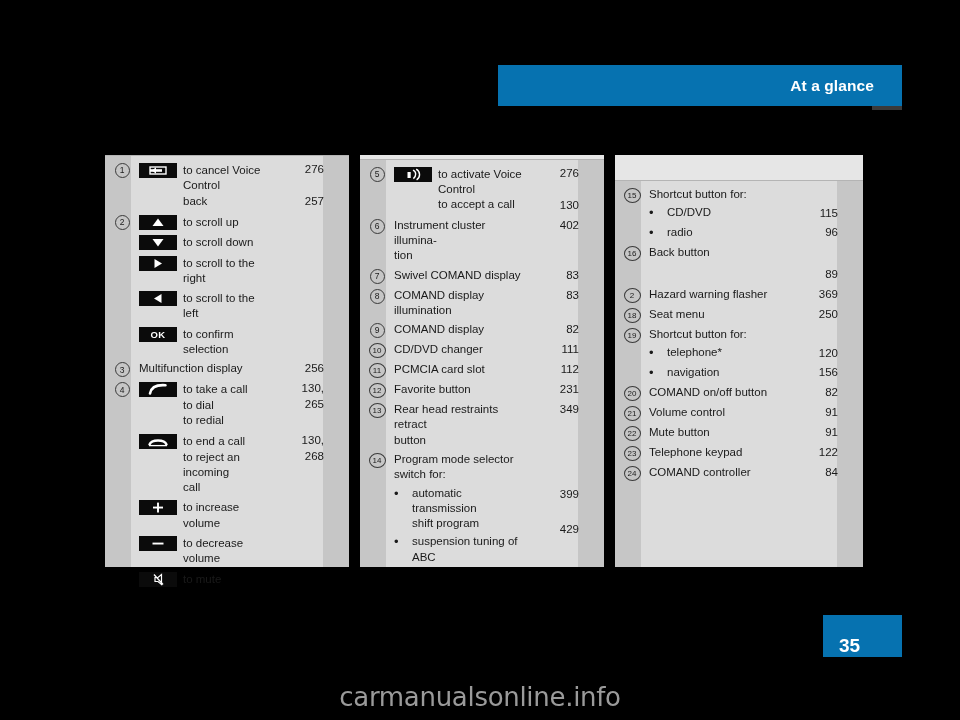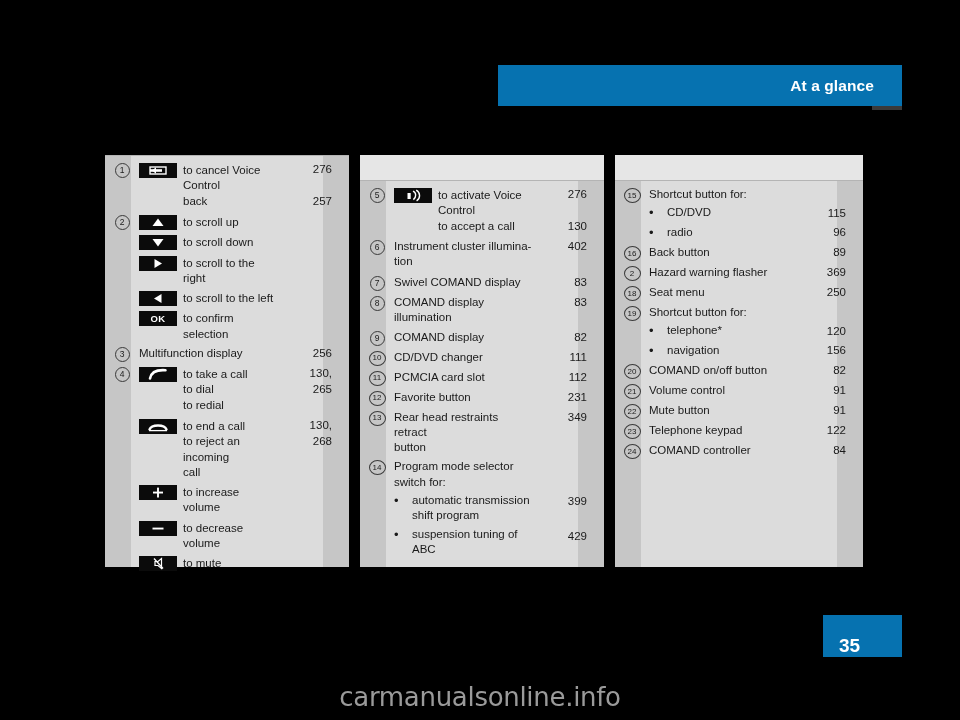--- a/index.html
+++ b/index.html
@@ -149,21 +149,21 @@
     font-size: 8.5px;
     line-height: 1;
     color: #1a1a1a;
     background: transparent;
   }
   .circle.wide { width: 17px; height: 15px; border-radius: 50%; font-size: 8px; }
 
   .content {
     flex: 1;
     display: flex;
-    padding-right: 12px;
+    padding-right: 20px;
   }
   .labelwrap { flex: 1; }
   .label { line-height: 1.33; }
   .pages {
     width: 60px;
     flex: 0 0 60px;
     text-align: right;
     padding-right: 5px;
     line-height: 1.33;
   }
@@ -692,21 +692,21 @@
           </div>
           <div class="row">
             <div class="num">
               <span class="circle wide">16</span>
             </div>
             <div class="content">
               <div class="labelwrap">
                 <div class="label">Back button</div>
               </div>
               <div class="pages">
-                <div style="min-height: 16px;">89</div>
+                <div style="min-height: 16px; margin-top: 22px;">89</div>
               </div>
             </div>
           </div>
           <div class="row">
             <div class="num">
               <span class="circle wide">2</span>
             </div>
             <div class="content">
               <div class="labelwrap">
                 <div class="label">Hazard warning flasher</div>

